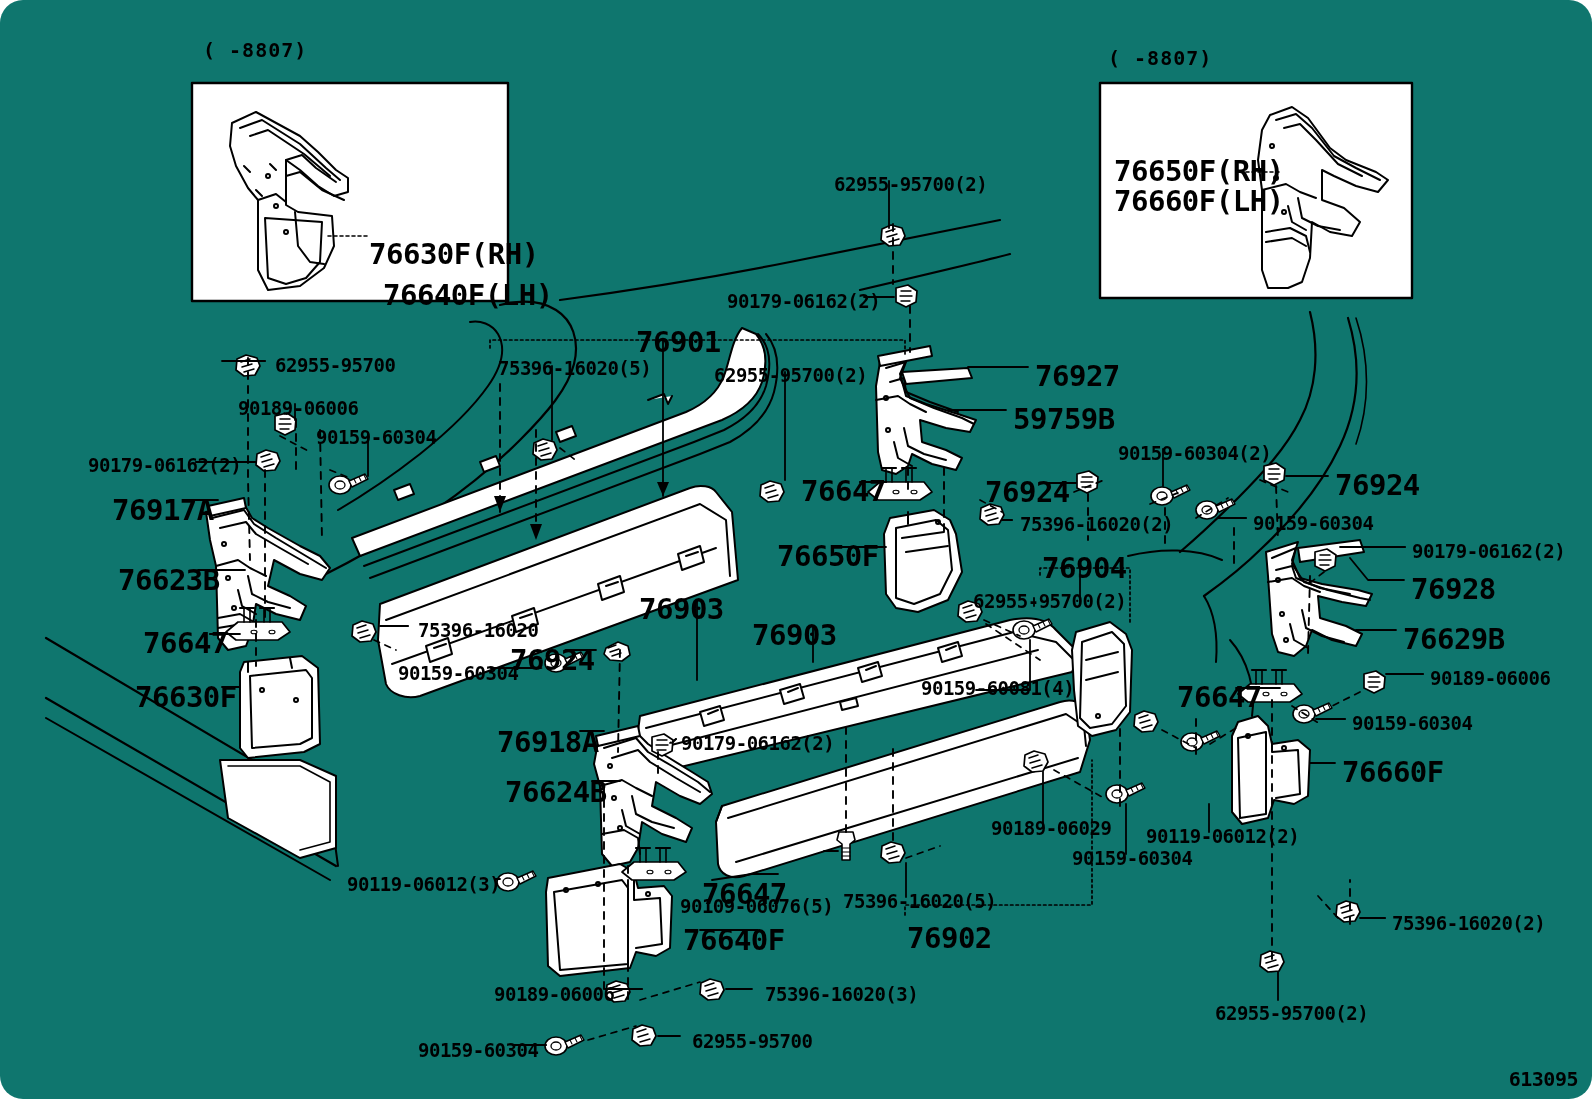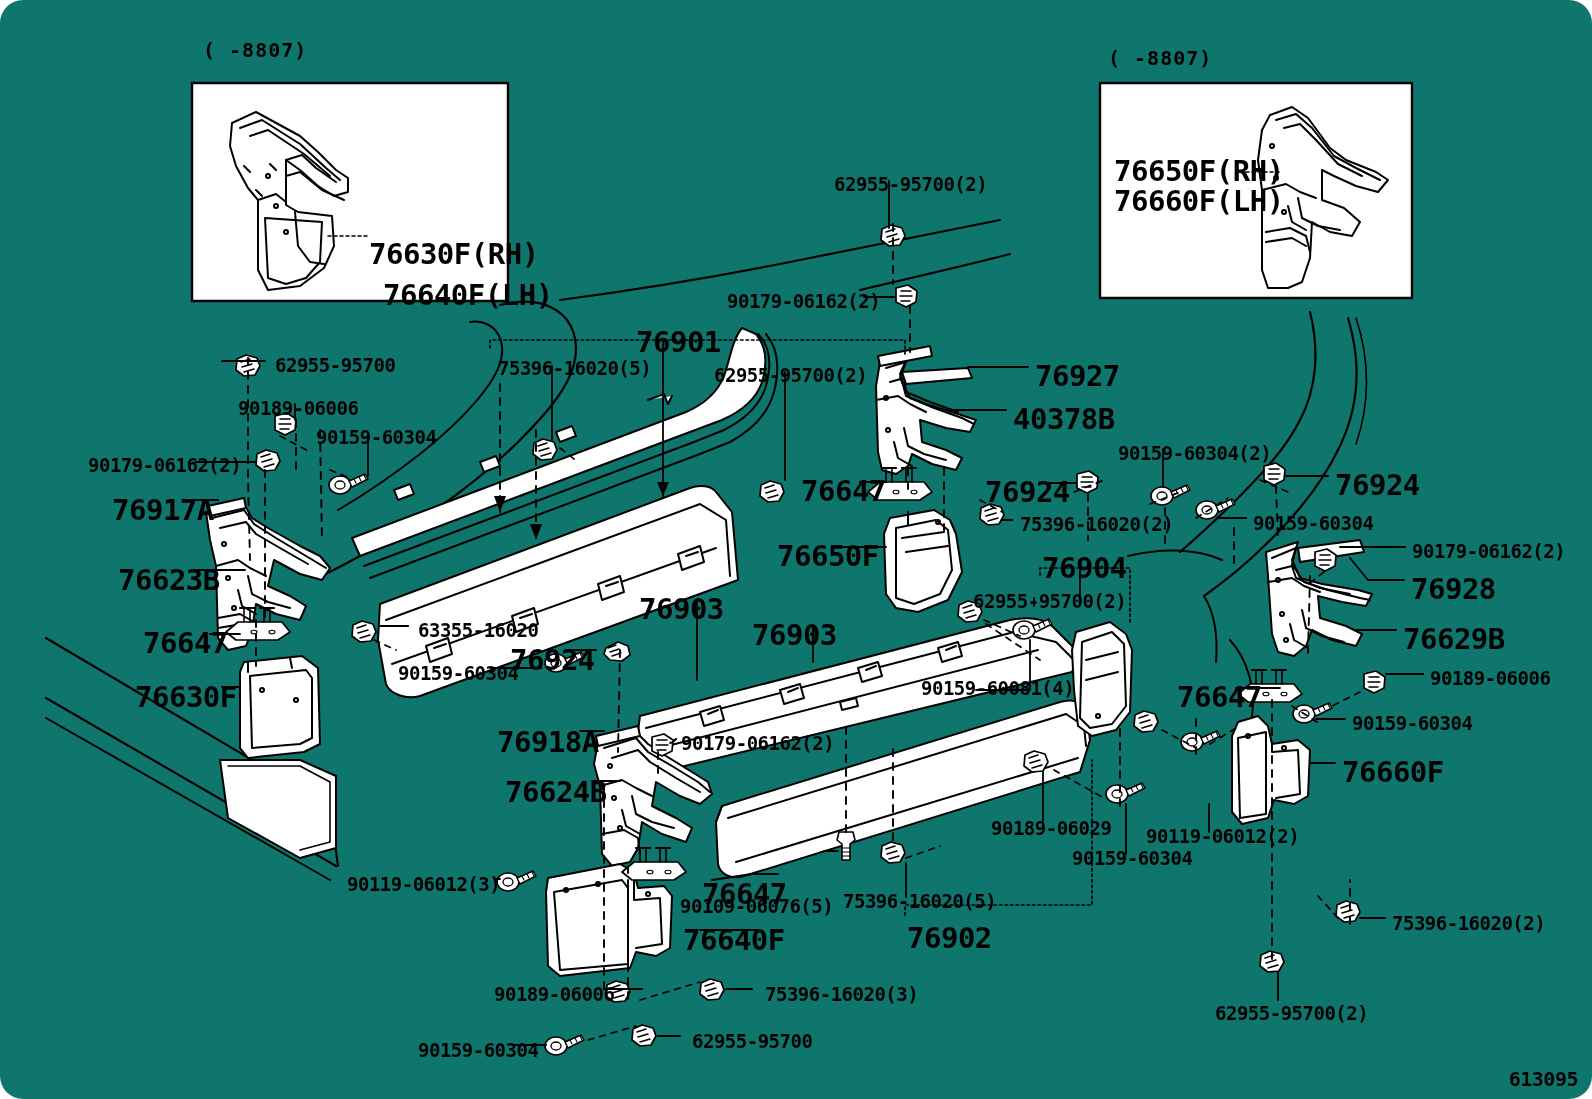--- a/index.html
+++ b/index.html
@@ -535,21 +535,21 @@
   <div class="lbl huge" style="left:1114px; top:156px;">76650F(RH)</div>
   <div class="lbl huge" style="left:1114px; top:186px;">76660F(LH)</div>
 
   <div class="lbl med" style="left:275px;  top:355px;">62955-95700</div>
   <div class="lbl med" style="left:238px;  top:398px;">90189-06006</div>
   <div class="lbl med" style="left:316px;  top:427px;">90159-60304</div>
   <div class="lbl med" style="left:88px;   top:455px;">90179-06162(2)</div>
   <div class="lbl huge" style="left:112px;  top:495px;">76917A</div>
   <div class="lbl huge" style="left:118px;  top:565px;">76623B</div>
   <div class="lbl huge" style="left:143px;  top:628px;">76647</div>
-  <div class="lbl med" style="left:418px;  top:620px;">63355-16020</div>
+  <div class="lbl med" style="left:418px;  top:620px;">75396-16020</div>
   <div class="lbl huge" style="left:135px;  top:682px;">76630F</div>
   <div class="lbl huge" style="left:510px;  top:645px;">76924</div>
   <div class="lbl med" style="left:398px;  top:663px;">90159-60304</div>
   <div class="lbl huge" style="left:497px;  top:727px;">76918A</div>
   <div class="lbl huge" style="left:505px;  top:777px;">76624B</div>
   <div class="lbl med" style="left:681px;  top:733px;">90179-06162(2)</div>
   <div class="lbl med" style="left:680px;  top:896px;">90109-06076(5)</div>
   <div class="lbl huge" style="left:702px;  top:879px;">76647</div>
   <div class="lbl med" style="left:347px;  top:874px;text-align:right;">90119-06012(3)</div>
   <div class="lbl huge" style="left:683px;  top:925px;">76640F</div>
@@ -560,21 +560,21 @@
 
   <div class="lbl med" style="left:498px;  top:358px;">75396-16020(5)</div>
   <div class="lbl huge" style="left:636px;  top:327px;">76901</div>
   <div class="lbl med" style="left:714px;  top:365px;">62955-95700(2)</div>
   <div class="lbl huge" style="left:639px;  top:594px;">76903</div>
   <div class="lbl huge" style="left:752px;  top:620px;">76903</div>
 
   <div class="lbl med" style="left:834px;  top:174px;">62955-95700(2)</div>
   <div class="lbl med" style="left:727px;  top:291px;">90179-06162(2)</div>
   <div class="lbl huge" style="left:1035px; top:361px;">76927</div>
-  <div class="lbl huge" style="left:1013px; top:404px;">40378B</div>
+  <div class="lbl huge" style="left:1013px; top:404px;">59759B</div>
   <div class="lbl huge" style="left:801px;  top:476px;">76647</div>
   <div class="lbl huge" style="left:985px;  top:477px;">76924</div>
   <div class="lbl med" style="left:1020px; top:514px;">75396-16020(2)</div>
   <div class="lbl huge" style="left:777px;  top:541px;">76650F</div>
   <div class="lbl huge" style="left:1042px; top:553px;">76904</div>
   <div class="lbl med" style="left:973px;  top:591px;">62955-95700(2)</div>
   <div class="lbl med" style="left:921px;  top:678px;">90159-60081(4)</div>
 
   <div class="lbl med" style="left:1118px; top:443px;">90159-60304(2)</div>
   <div class="lbl huge" style="left:1335px; top:470px;">76924</div>

